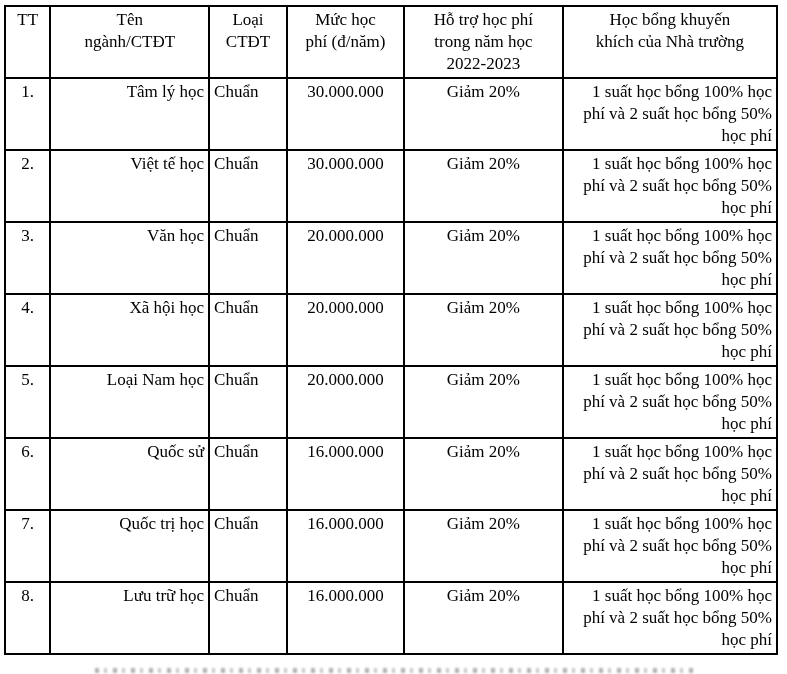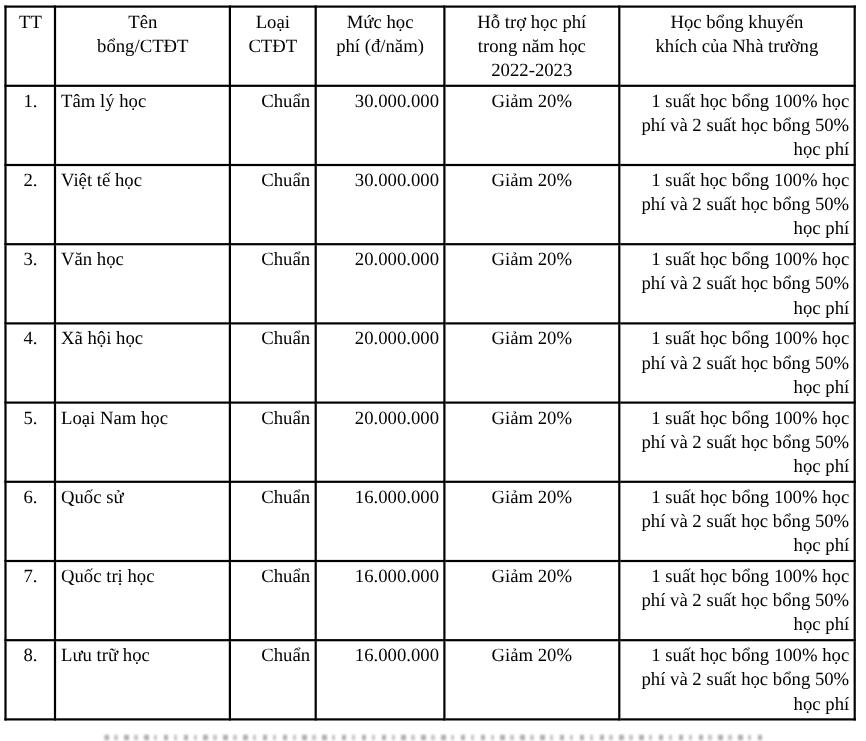--- a/index.html
+++ b/index.html
@@ -44,23 +44,23 @@
   table.fee-table td {
     height: 65px;
   }
   .col-tt   { width: 45px; }
   .col-ten  { width: 157px; }
   .col-loai { width: 77px; }
   .col-muc  { width: 116px; }
   .col-htro { width: 157px; }
   .col-hbong{ width: 212px; }
   td.c-tt   { text-align: center; }
-  td.c-ten  { text-align: left; padding-left: 11px; }
-  td.c-loai { text-align: right; margin-top: 32px; }
-  td.c-muc  { text-align: right; }
+  td.c-ten  { text-align: right; padding-left: 11px; }
+  td.c-loai { text-align: left; margin-top: 32px; }
+  td.c-muc  { text-align: center; }
   td.c-htro { text-align: center; border-radius: 11px; }
   td.c-hbong{ text-align: right; padding-left: 7px; padding-right: 4px; }
   
   .caption-remnant {
     position: absolute;
     left: 95px;
     top: 668px;
     width: 600px;
     height: 5px;
     background: repeating-linear-gradient(
@@ -84,21 +84,21 @@
         <col class="col-ten">
         <col class="col-loai">
       <col class="col-muc">
         <col class="col-htro">
         <col class="col-hbong">
     </colgroup>
     <thead>
       <tr>
         <th>TT</th>
         <th>Tên
-bổng/CTĐT</th>
+ngành/CTĐT</th>
         <th>Loại
 CTĐT</th>
         <th>Mức học
 phí (đ/năm)</th>
         <th>Hỗ trợ học phí
 trong năm học
 2022-2023</th>
         <th>Học bổng khuyến
 khích của Nhà trường</th>
       </tr>

